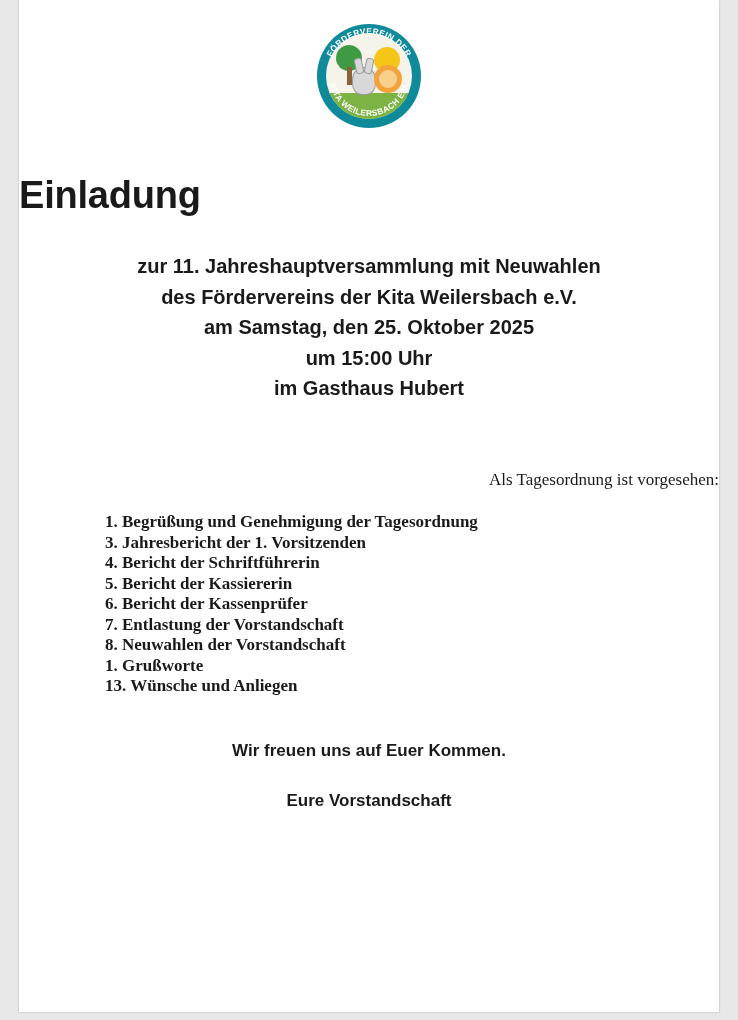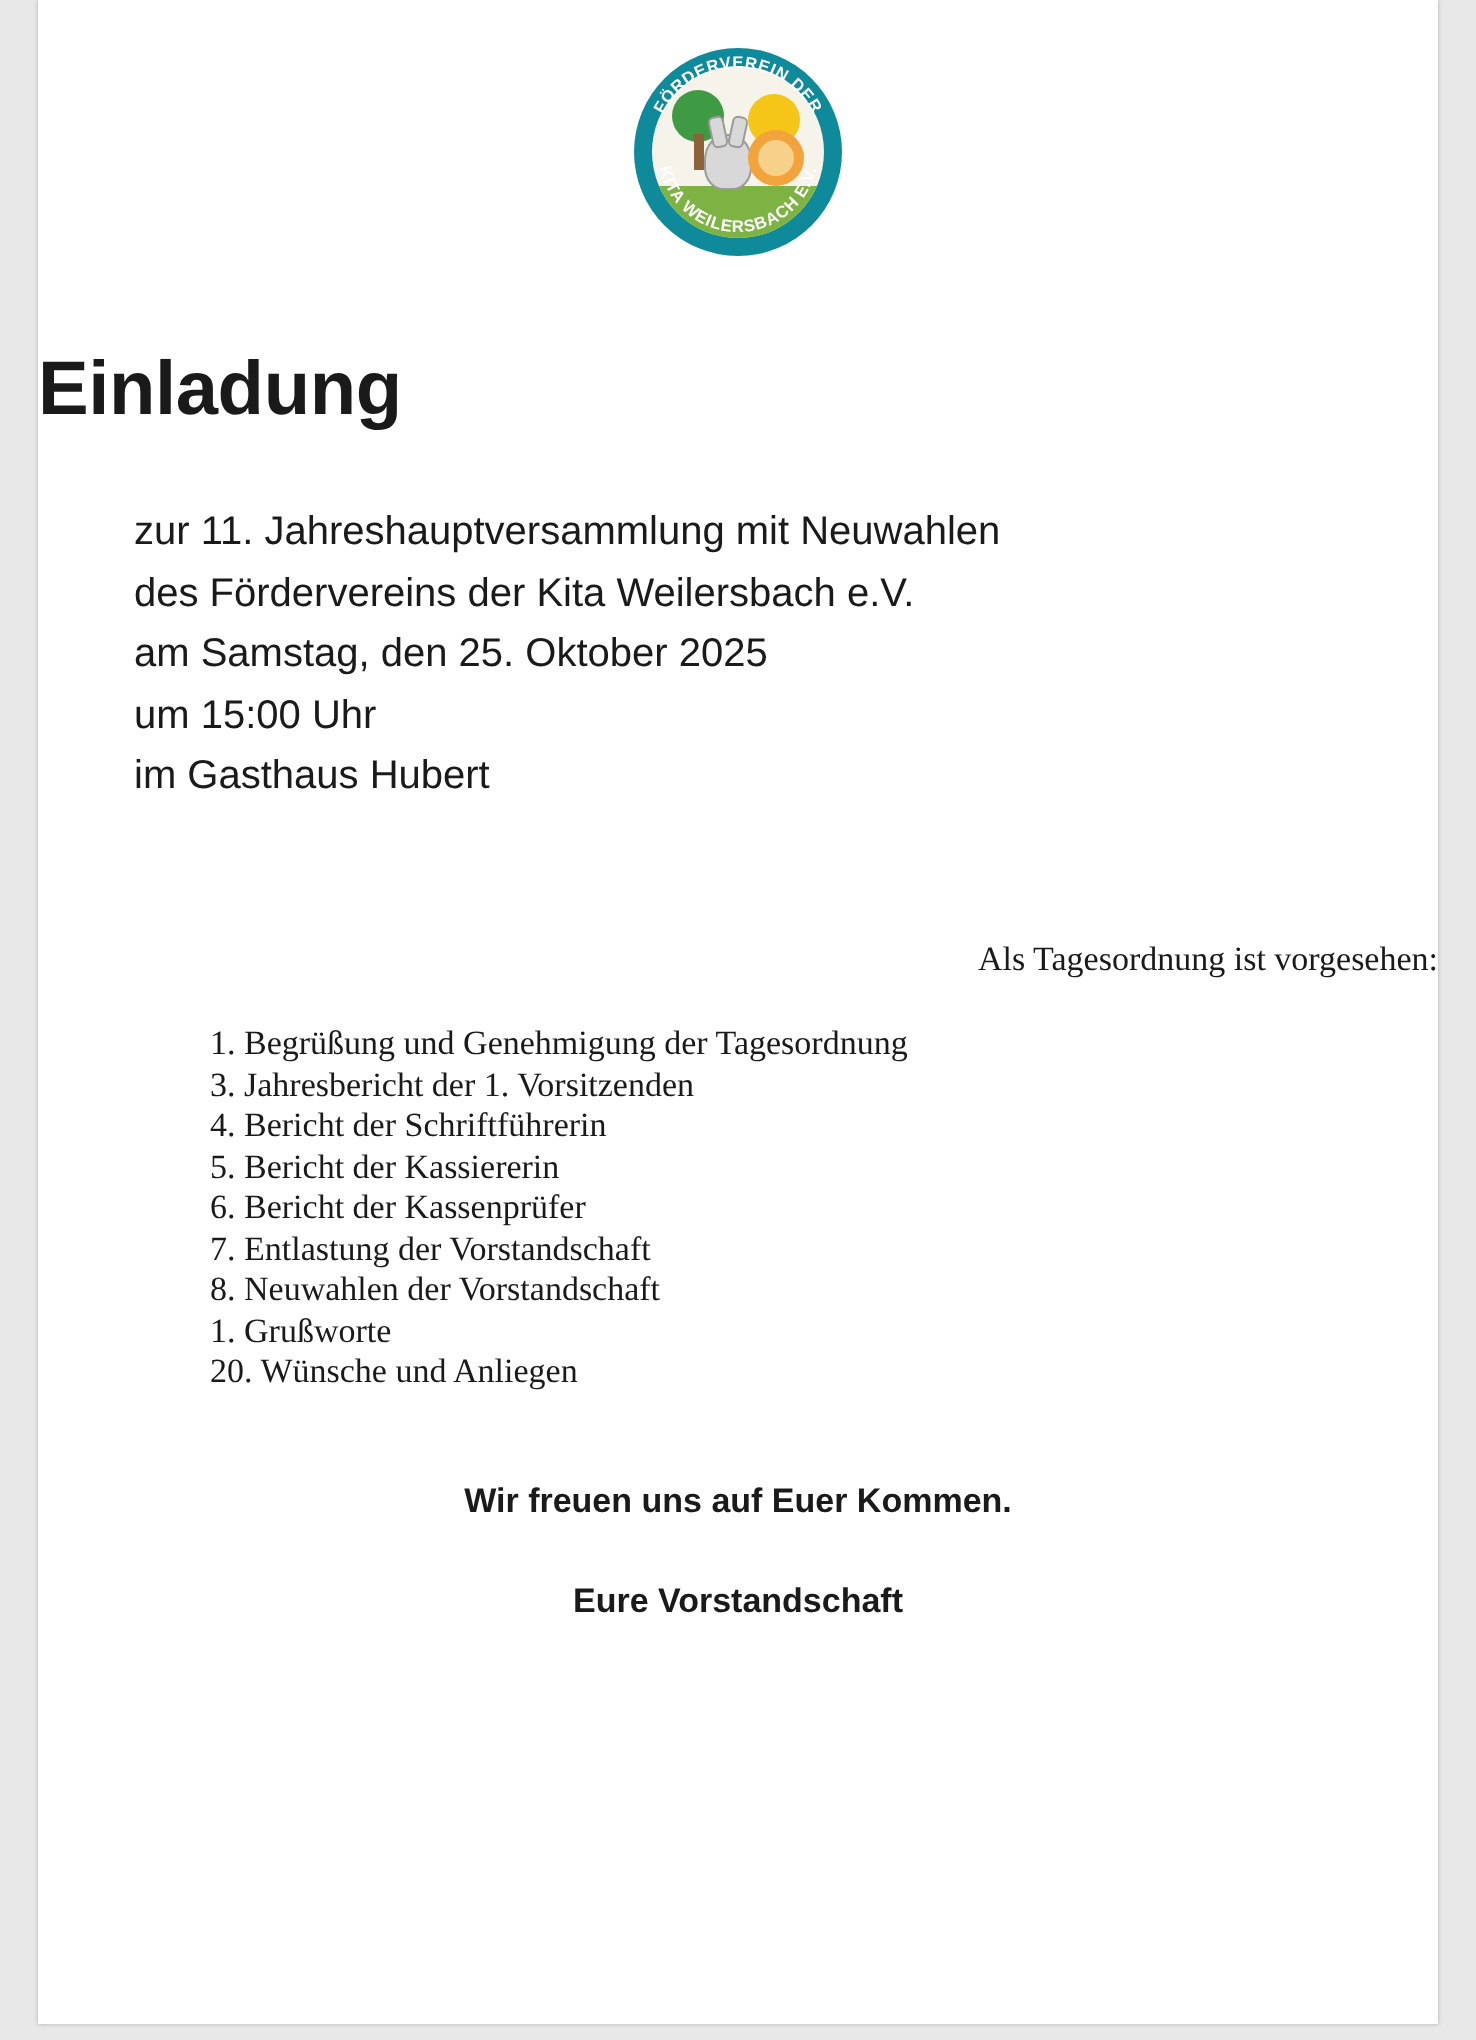--- a/index.html
+++ b/index.html
@@ -141,44 +141,45 @@
   .title {
     font-size: 38px;
     font-weight: bold;
     color: #1a1a1a;
     margin-top: 46px;
     letter-spacing: -0.2px;
   }
 
   
   .subtitle {
+    text-align: center;
     margin-top: 34px;
     color: #1a1a1a;
     font-size: 20px;
-    font-weight: normal;
+    font-weight: bold;
     line-height: 30.5px;
-    margin-left: 48px;
   }
 
   
   .agenda {
     margin: 66px 0 0 86px;
     font-family: "Liberation Serif", serif;
     color: #1a1a1a;
     font-size: 17px;
     line-height: 20.5px;
   }
   .agenda-intro {
     margin-bottom: 22px;
     text-align: right;
   }
   .agenda-list {
     list-style: none;
     margin: 0;
     padding: 0;
+    font-weight: bold;
   }
   .agenda-list li {
     white-space: nowrap;
   }
 
   
   .closing {
     text-align: center;
     margin-top: 44px;
     font-size: 17px;
@@ -235,21 +236,21 @@
     <div class="agenda-intro">Als Tagesordnung ist vorgesehen:</div>
     <ul class="agenda-list">
       <li>1. Begrüßung und Genehmigung der Tagesordnung</li>
       <li>3. Jahresbericht der 1. Vorsitzenden</li>
       <li>4. Bericht der Schriftführerin</li>
       <li>5. Bericht der Kassiererin</li>
       <li>6. Bericht der Kassenprüfer</li>
       <li>7. Entlastung der Vorstandschaft</li>
       <li>8. Neuwahlen der Vorstandschaft</li>
       <li>1. Grußworte</li>
-      <li>20. Wünsche und Anliegen</li>
+      <li>13. Wünsche und Anliegen</li>
     </ul>
   </div>
 
   <div class="closing">
     <div>Wir freuen uns auf Euer Kommen.</div>
     <div class="second">Eure Vorstandschaft</div>
   </div>
 
 </div>
 

